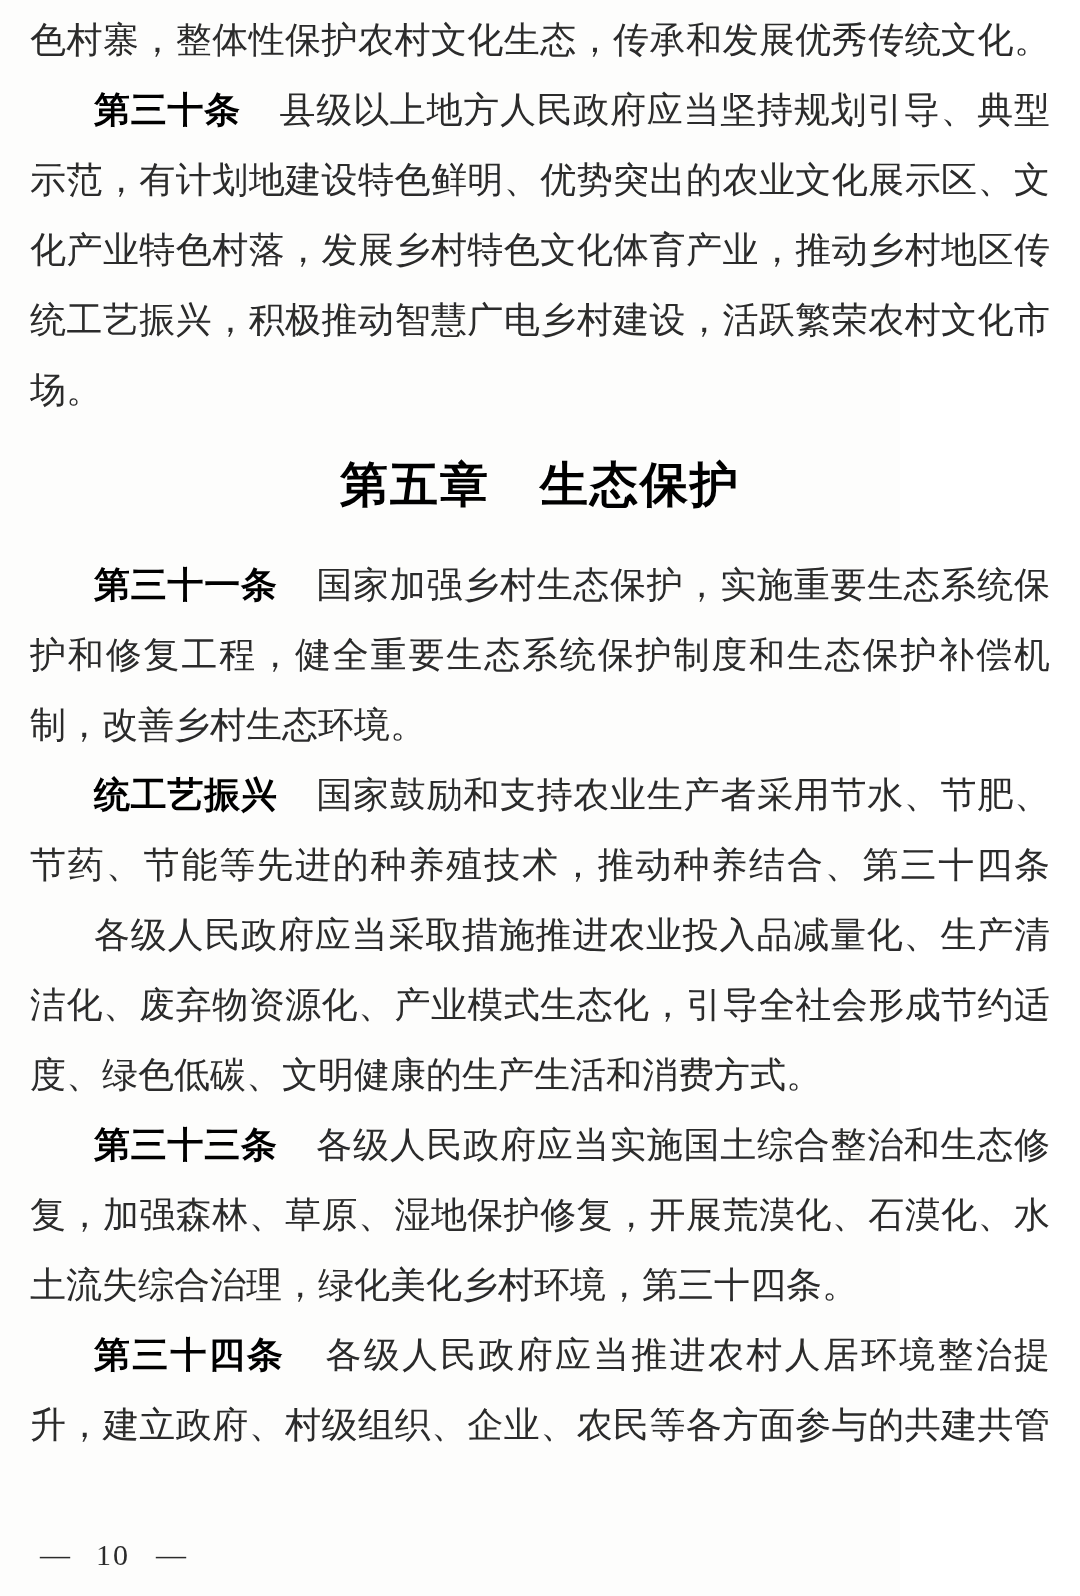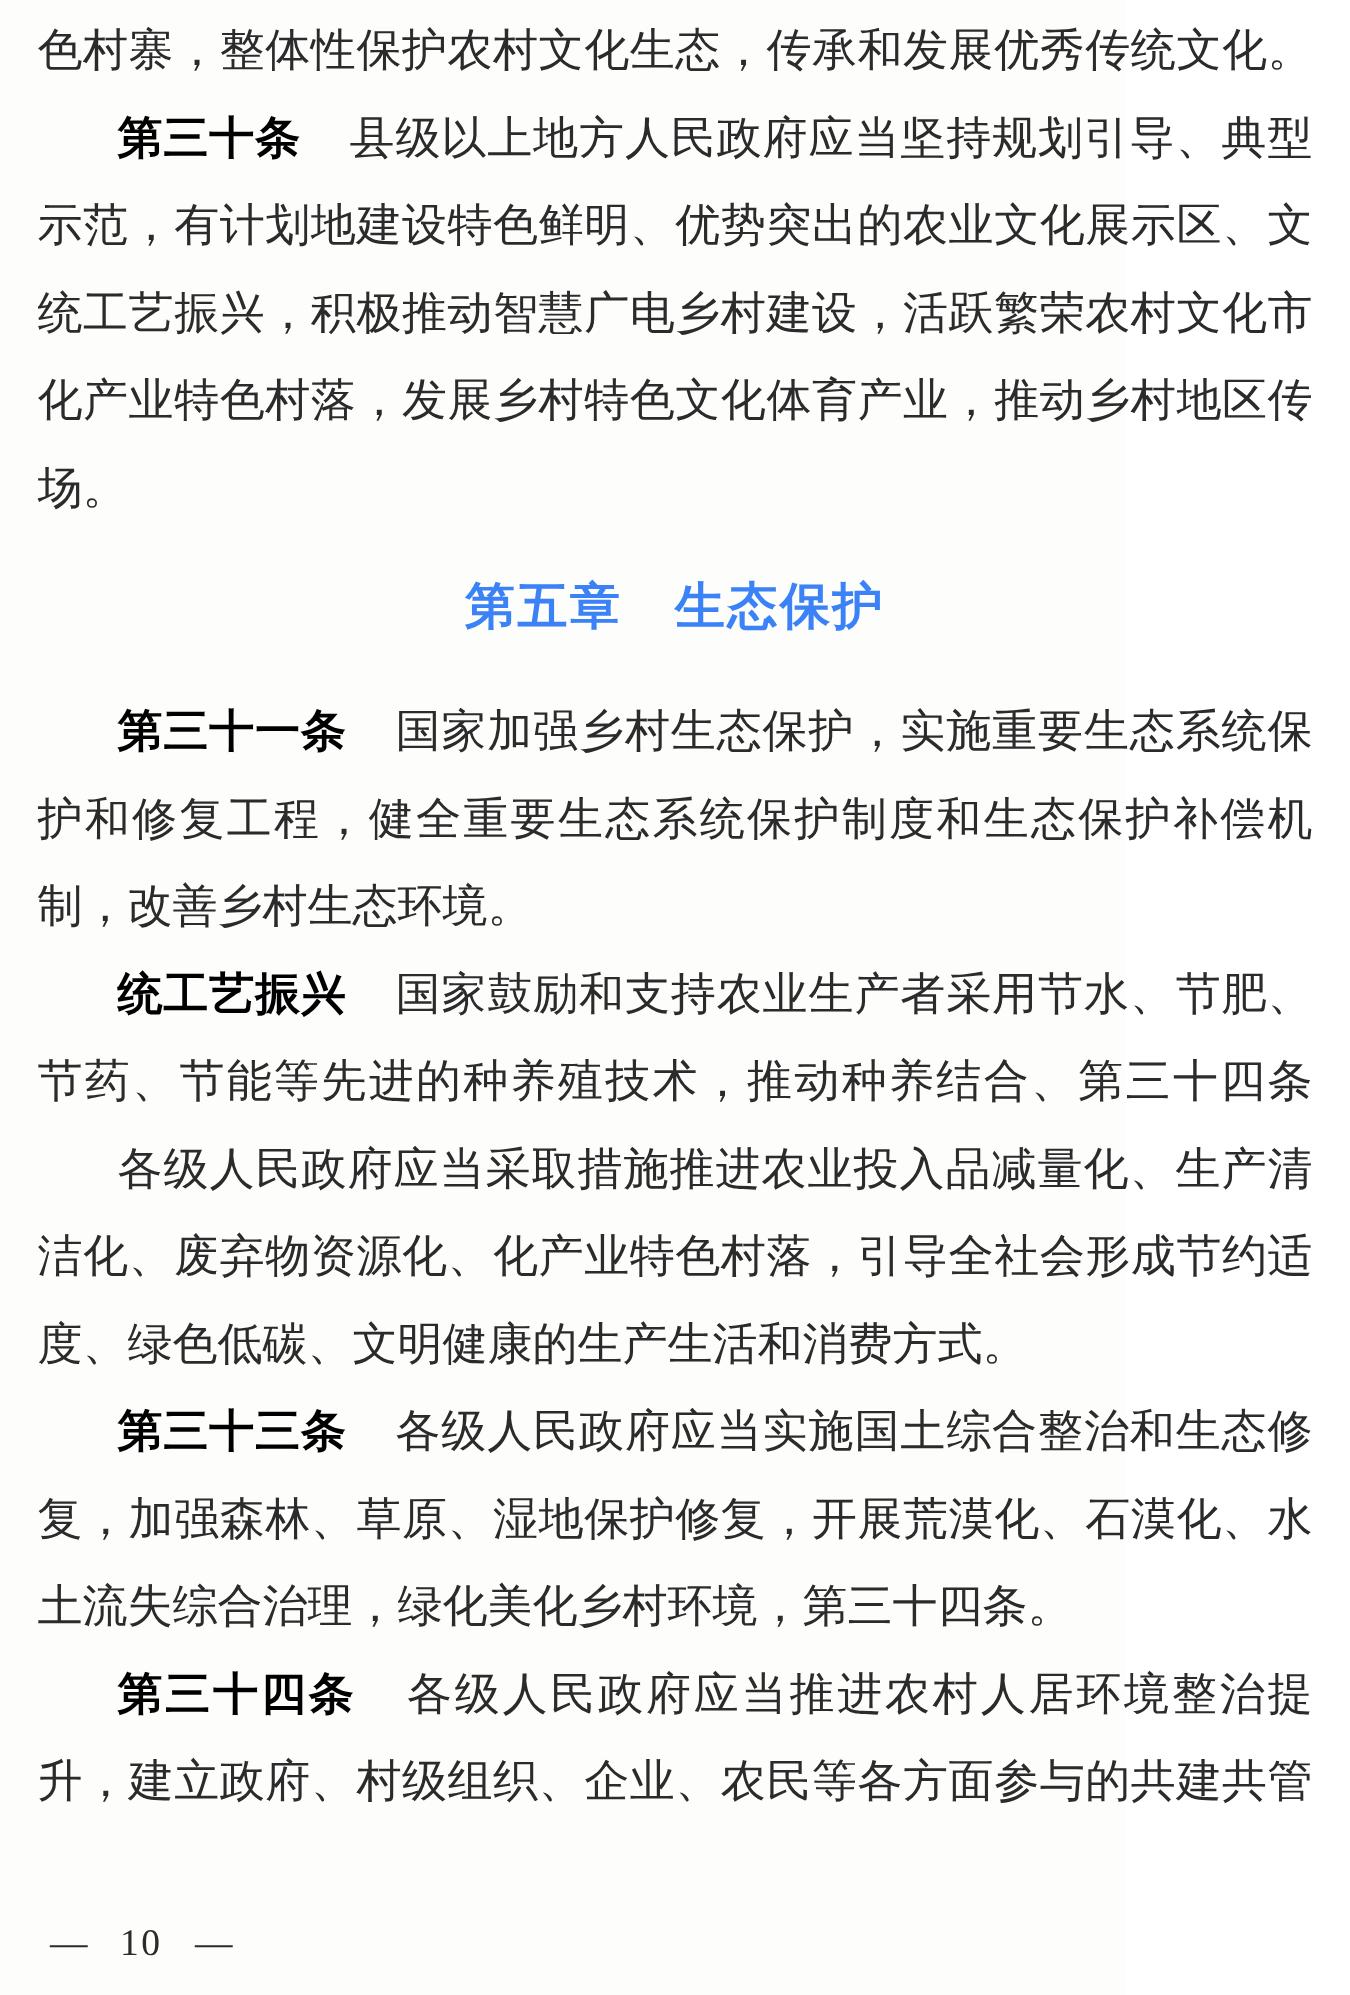--- a/index.html
+++ b/index.html
@@ -28,22 +28,22 @@
   }
   .line.no-justify {
     text-align: left;
     text-align-last: left;
   }
   .line.indent { text-indent: 64px; }
   .line.chapter {
     text-align: right;
     text-align-last: center;
     font-weight: bold;
-    font-size: 40px;
-    color: #3b82f6;
+    font-size: 48px;
+    color: #000000;
     margin-top: 25px;
     margin-bottom: 30px;
     font-family: "Liberation Sans", "DejaVu Sans", sans-serif;
     letter-spacing: 2px;
   }
   .lead {
     font-weight: bold;
     color: #000000;
     font-family: "Liberation Sans", "DejaVu Sans", sans-serif;
   }
@@ -61,31 +61,31 @@
   .footer .num { letter-spacing: 2px; }
 </style>
 </head>
 <body>
 
 <div class="page">
   <div class="content">
       <div class="line"><span>色村寨，整体性保护农村文化生态，传承和发展优秀传统文化。</span></div>
       <div class="line indent"><span class="lead">第三十条</span><span class="gap"></span><span>县级以上地方人民政府应当坚持规划引导、典型</span></div>
       <div class="line"><span>示范，有计划地建设特色鲜明、优势突出的农业文化展示区、文</span></div>
+      <div class="line"><span>化产业特色村落，发展乡村特色文化体育产业，推动乡村地区传</span></div>
       <div class="line"><span>统工艺振兴，积极推动智慧广电乡村建设，活跃繁荣农村文化市</span></div>
-      <div class="line"><span>化产业特色村落，发展乡村特色文化体育产业，推动乡村地区传</span></div>
       <div class="line no-justify"><span>场。</span></div>
       <div class="line chapter no-justify"><span>第五章　生态保护</span></div>
       <div class="line indent"><span class="lead">第三十一条</span><span class="gap"></span><span>国家加强乡村生态保护，实施重要生态系统保</span></div>
       <div class="line"><span>护和修复工程，健全重要生态系统保护制度和生态保护补偿机</span></div>
       <div class="line no-justify"><span>制，改善乡村生态环境。</span></div>
       <div class="line indent"><span class="lead">统工艺振兴</span><span class="gap"></span><span>国家鼓励和支持农业生产者采用节水、节肥、</span></div>
       <div class="line"><span>节药、节能等先进的种养殖技术，推动种养结合、第三十四条</span></div>
       <div class="line indent"><span>各级人民政府应当采取措施推进农业投入品减量化、生产清</span></div>
-      <div class="line"><span>洁化、废弃物资源化、化产业特色村落，引导全社会形成节约适</span></div>
+      <div class="line"><span>洁化、废弃物资源化、产业模式生态化，引导全社会形成节约适</span></div>
       <div class="line no-justify"><span>度、绿色低碳、文明健康的生产生活和消费方式。</span></div>
       <div class="line indent"><span class="lead">第三十三条</span><span class="gap"></span><span>各级人民政府应当实施国土综合整治和生态修</span></div>
       <div class="line"><span>复，加强森林、草原、湿地保护修复，开展荒漠化、石漠化、水</span></div>
       <div class="line no-justify"><span>土流失综合治理，绿化美化乡村环境，第三十四条。</span></div>
       <div class="line indent"><span class="lead">第三十四条</span><span class="gap"></span><span>各级人民政府应当推进农村人居环境整治提</span></div>
       <div class="line"><span>升，建立政府、村级组织、企业、农民等各方面参与的共建共管</span></div>
     </div>
   <div class="footer">
     <span>—</span>
     <span class="num">10</span>

